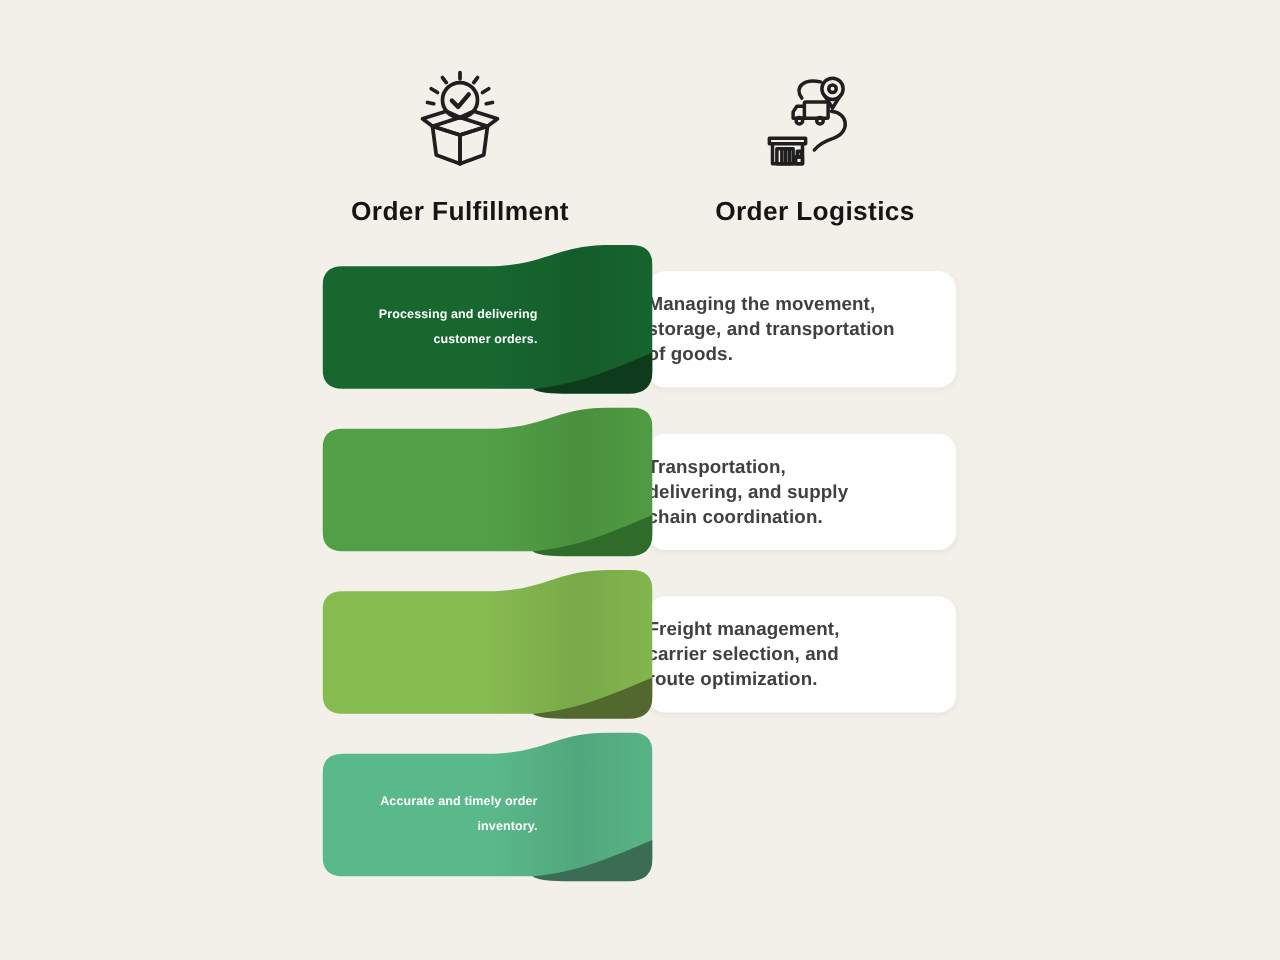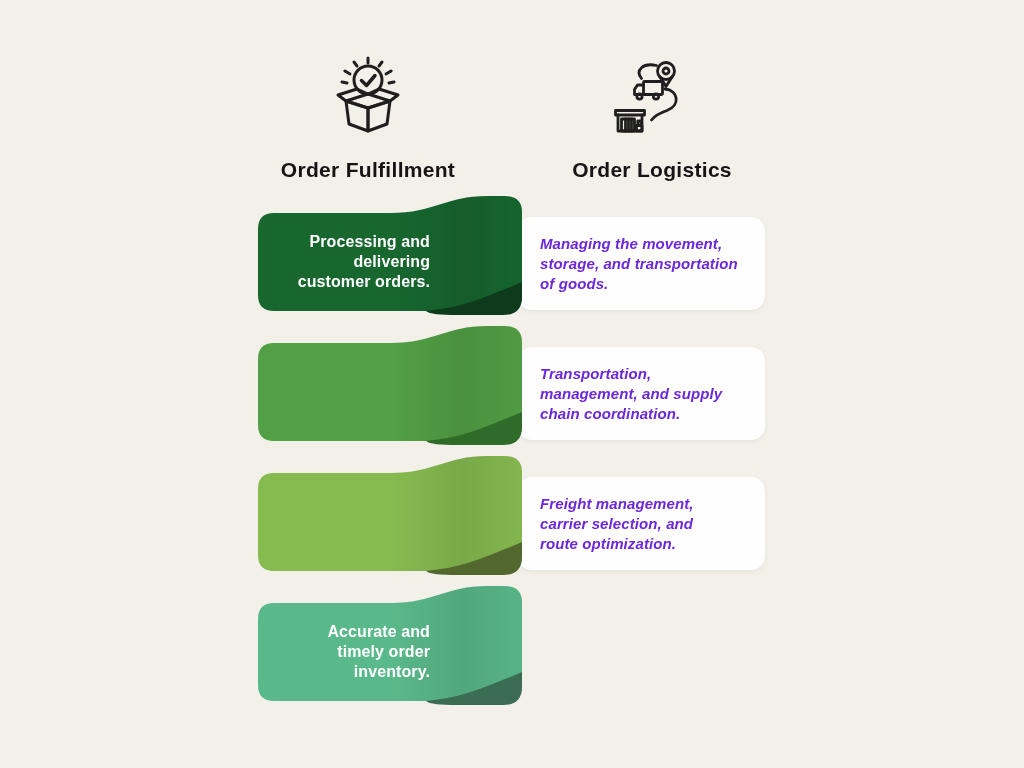--- a/index.html
+++ b/index.html
@@ -24,34 +24,33 @@
   .row{position:absolute;left:0;width:1024px;height:124px;}
 
   .white-card{
     position:absolute;left:518px;top:21px;
     width:247px;height:93px;
     background:#fefefe;border-radius:14px;
     box-shadow:0 2px 5px rgba(0,0,0,.05);
     display:flex;align-items:center;
   }
   .card-text{
-    margin-left:22px;width:230px;
+    width:230px;
     font-size:15px;font-weight:bold;line-height:20px;
-    letter-spacing:.1px;color:#6d28d9;
+    letter-spacing:.1px;color:#404040;
     white-space:pre-line;
-    font-style:italic;
   }
 
   .ribbon{position:absolute;left:258px;top:0;width:264px;height:120px;}
   .ribbon-text{
     position:absolute;left:258px;top:17px;width:216px;height:98px;
     box-sizing:border-box;padding-left:26px;padding-right:44px;
     display:flex;align-items:center;justify-content:flex-end;
     text-align:right;
-    font-size:16px;font-weight:bold;line-height:20px;
+    font-size:10px;font-weight:bold;line-height:20px;
     letter-spacing:.1px;color:#ffffff;
     white-space:pre-line;
   }
 
   .defs-holder{position:absolute;width:0;height:0;overflow:hidden;}
 </style>
 </head>
 <body>
 
 <div class="canvas">
@@ -123,21 +122,21 @@
       <path fill="url(#curlShade)" d="M16 17 L132 17 C178 17 186 0 230 0 L247 0 Q264 0 264 16 L264 100 Q264 115 248 115 L16 115 Q0 115 0 99 L0 33 Q0 17 16 17 Z"></path>
       <path d="M168 115 C205 112 233 99 264 86 L264 101 Q264 119 245 119 L198 119 C183 119 171 118 168 115 Z" fill="#0d3b1c"></path>
     </svg>
     <div class="ribbon-text">Processing and delivering
 customer orders.</div>
   </div>
 
   <div class="row" style="top:326px;">
     <div class="white-card">
       <div class="card-text">Transportation,
-management, and supply
+delivering, and supply
 chain coordination.</div>
     </div>
     <svg class="ribbon" viewBox="0 0 264 120">
       <path d="M16 17 L132 17 C178 17 186 0 230 0 L247 0 Q264 0 264 16 L264 100 Q264 115 248 115 L16 115 Q0 115 0 99 L0 33 Q0 17 16 17 Z" fill="#52a045"></path>
       <path fill="url(#curlShade)" d="M16 17 L132 17 C178 17 186 0 230 0 L247 0 Q264 0 264 16 L264 100 Q264 115 248 115 L16 115 Q0 115 0 99 L0 33 Q0 17 16 17 Z"></path>
       <path d="M168 115 C205 112 233 99 264 86 L264 101 Q264 119 245 119 L198 119 C183 119 171 118 168 115 Z" fill="#2f6b29"></path>
     </svg>
   </div>
 
   <div class="row" style="top:456px;">

